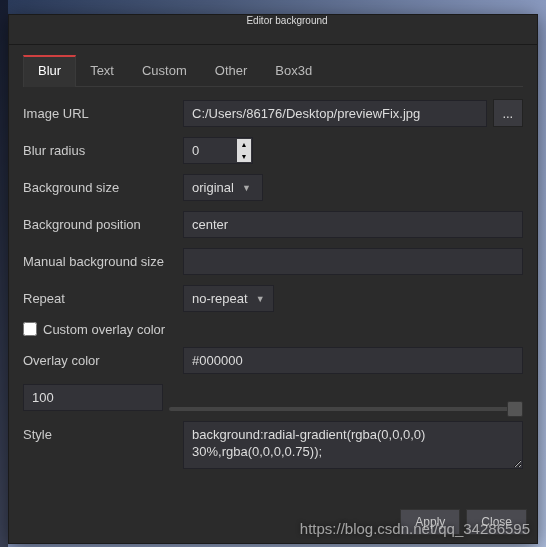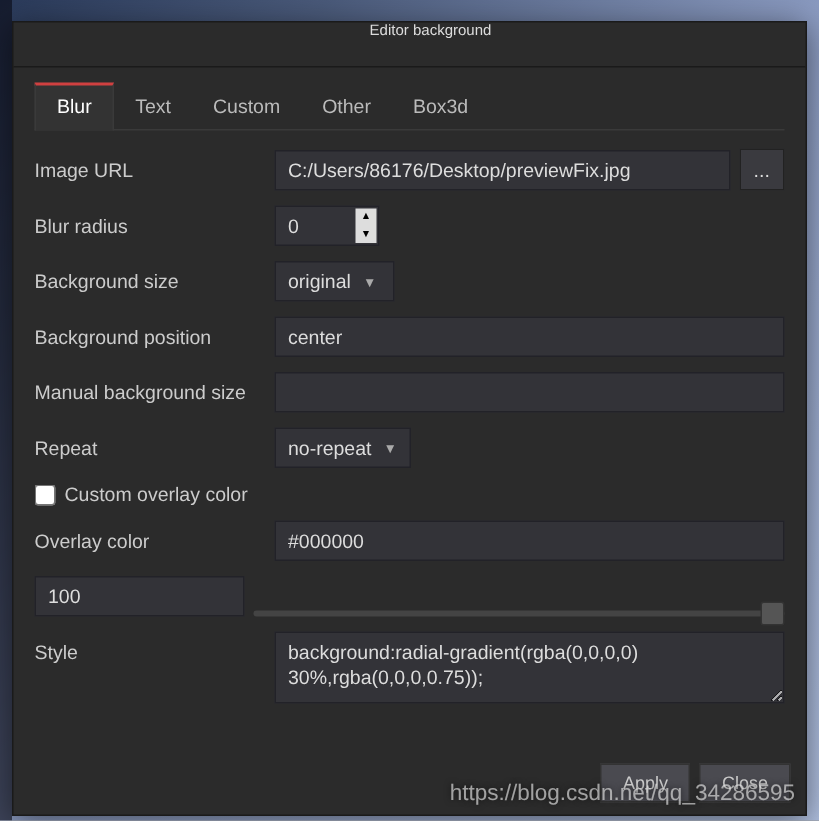--- a/index.html
+++ b/index.html
@@ -89,21 +89,21 @@
   .select-fake .arrow { font-size: 9px; color:#aaa; }
   .browse-btn {
     width: 34px; height: 28px;
     background: #3a3a3f;
     border: 1px solid #222;
     color: #ddd; cursor: pointer;
     display: flex; align-items:center; justify-content:center;
     font-size: 13px;
   }
   .checkbox-row {
-    display:flex; align-items:center; gap:6px;
+    display:flex; align-items:flex-start; gap:6px;
     margin-bottom: 10px;
   }
   .checkbox-row input[type=checkbox] {
     width:14px; height:14px; background:#fff;
   }
   textarea {
     resize: both; height: 48px;
     line-height: 1.3;
   }
   .slider-wrap {

